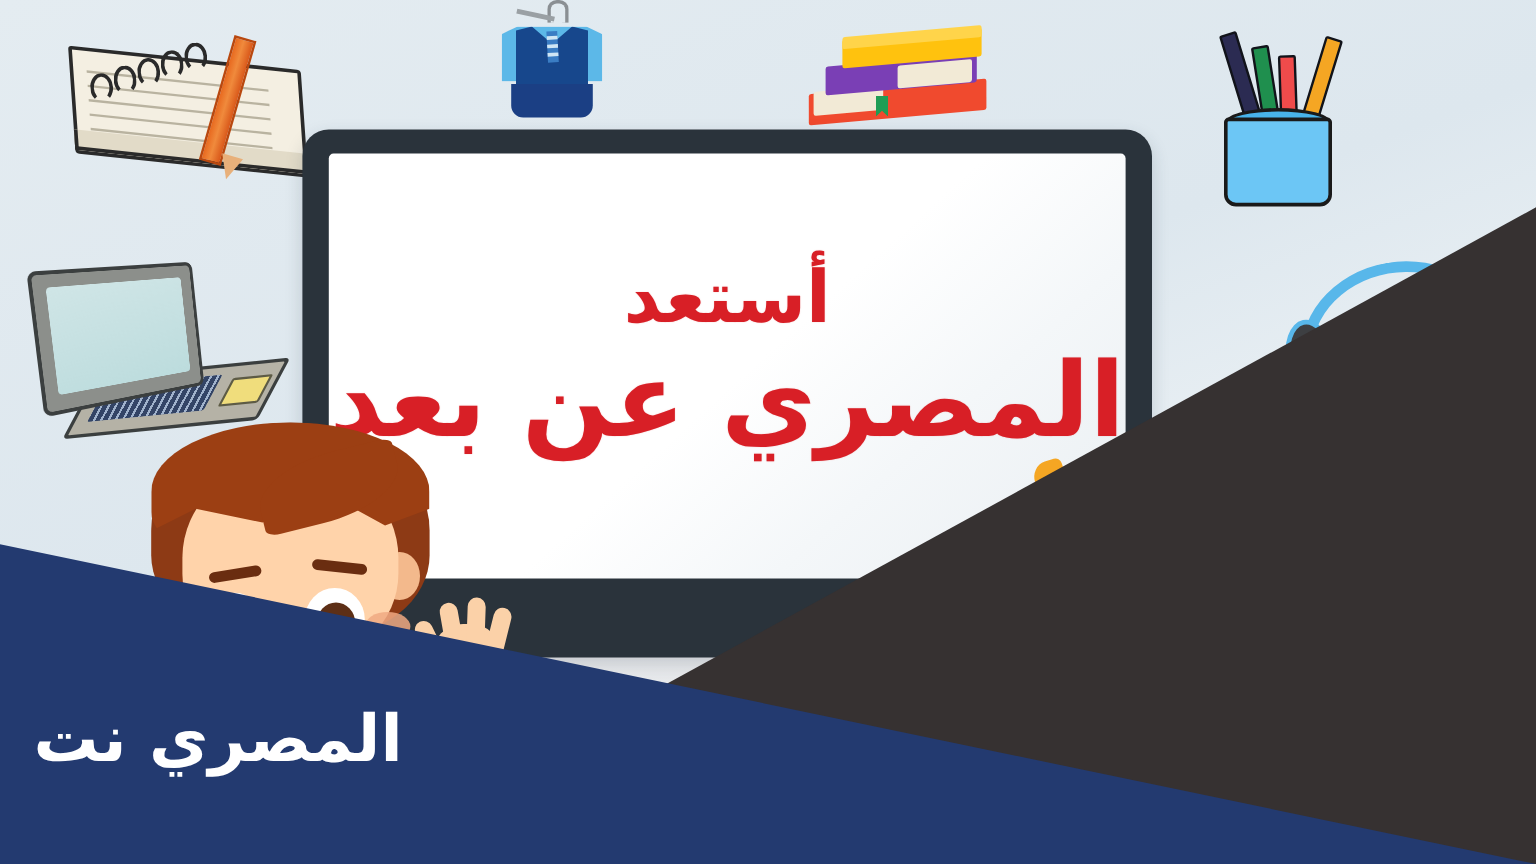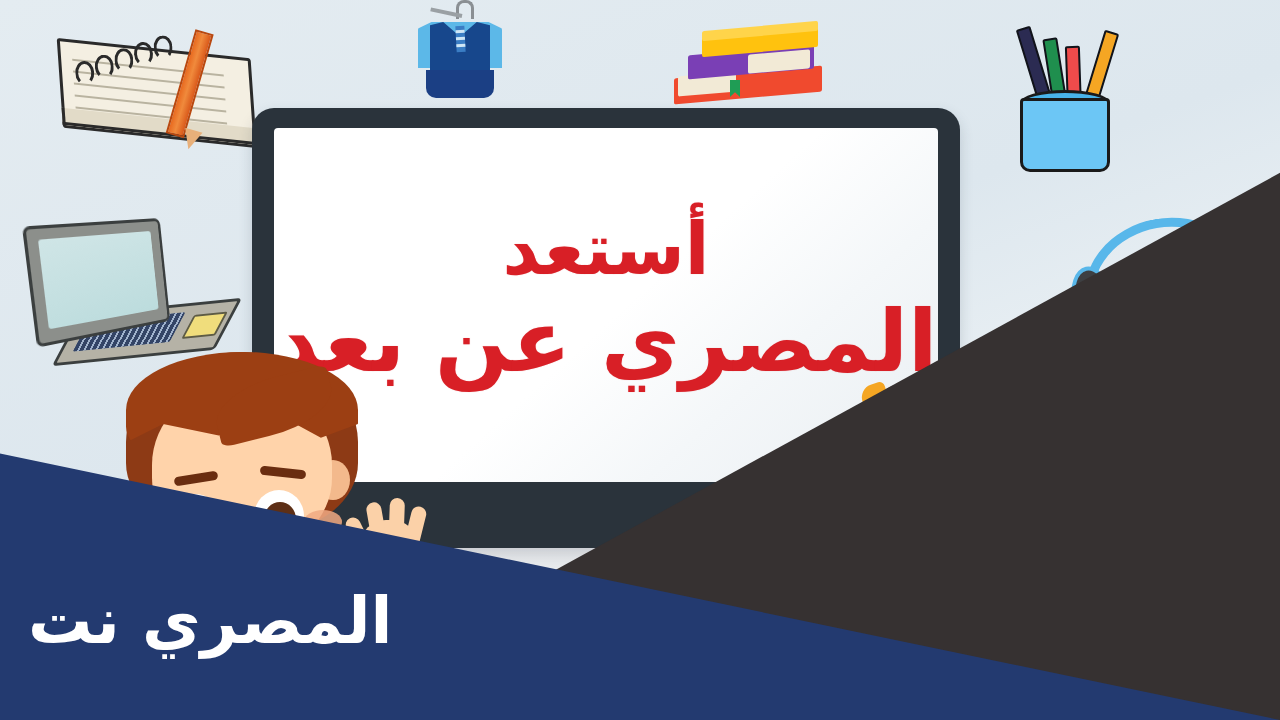--- a/index.html
+++ b/index.html
@@ -29,21 +29,21 @@
     background:linear-gradient(138deg,#ffffff 0%,#ffffff 52%,#f4f7f9 72%,#e9eef2 100%);
     border-radius:4px;overflow:hidden;
     display:flex;align-items:center;justify-content:center;
   }
   .screen-text{
     direction:rtl;text-align:center;color:#d81f26;
     font-weight:700;line-height:1.12;letter-spacing:0;
     font-size:84px;transform:translateY(-6px);
     text-shadow:0 0 1px rgba(216,31,38,.35);
   }
-  .screen-text .l1{display:block;font-size:72px;}
+  .screen-text .l1{display:block;font-size:60px;}
   .screen-text .l2{display:block;font-size:86px;margin-top:4px;}
 
   .monitor-base{
     position:absolute;left:232px;top:534px;width:404px;height:58px;
     background:linear-gradient(180deg,#ececee 0%,#e4e8eb 100%);
     border-radius:0 0 8px 8px;
   }
   .monitor-button{
     position:absolute;left:602px;top:551px;width:26px;height:26px;
     background:#c3c7ca;border-radius:50%;
@@ -236,21 +236,21 @@
     clip-path:polygon(100% 24%,100% 100%,22% 100%);
     pointer-events:none;
   }
   .shape-navy{
     position:absolute;left:0;top:0;width:1280px;height:720px;
     background:#233a70;
     clip-path:polygon(0 63%,100% 100%,0 100%);
   }
   .banner-text{
     position:absolute;left:28px;top:584px;
-    direction:rtl;color:#ffffff;font-weight:700;font-size:64px;
+    direction:rtl;color:#ffffff;font-weight:700;font-size:54px;
     letter-spacing:1px;white-space:nowrap;
   }
 </style>
 </head>
 <body>
 
 <div id="stage">
 
   <div class="bg"></div>
 

